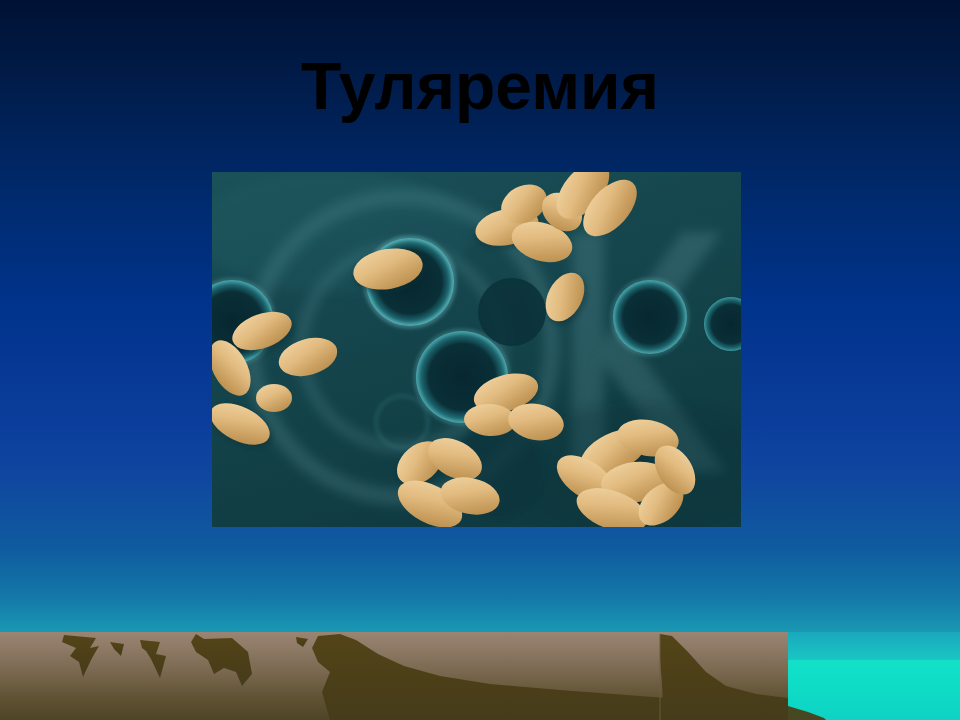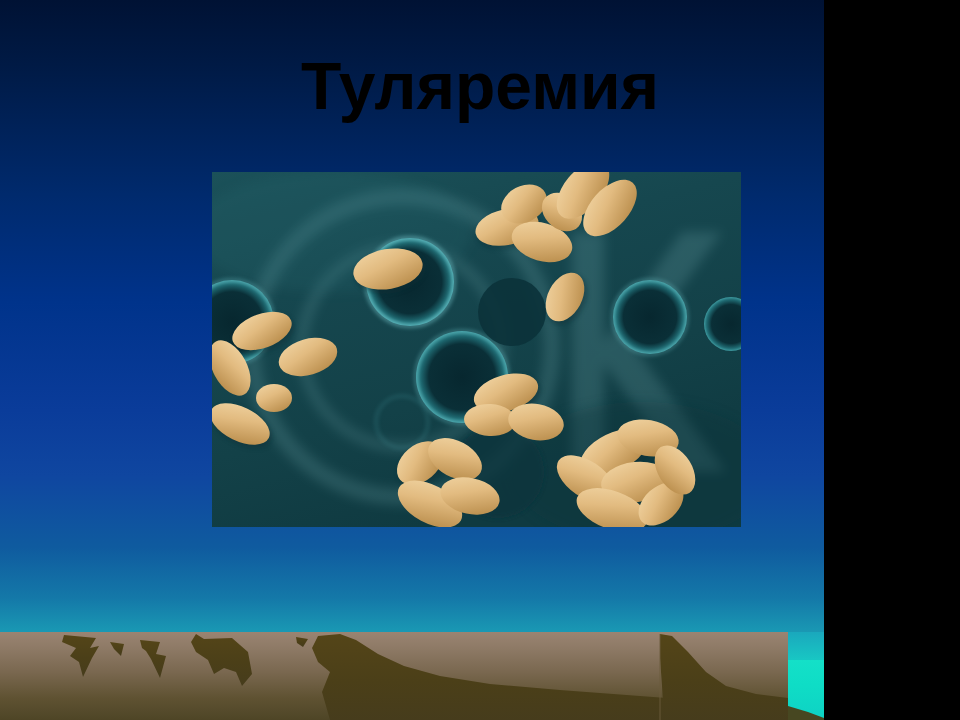--- a/index.html
+++ b/index.html
@@ -2,21 +2,21 @@
 <html><head>
 <meta charset="utf-8">
 <style>
   html, body {
     margin: 0;
     padding: 0;
     background: #000;
   }
   #slide {
     position: relative;
-    width: 824px;
+    width: 960px;
     height: 720px;
     overflow: hidden;
     font-family: "Liberation Sans", sans-serif;
   }
   
   .bg-sky {
     position: absolute;
     left: 0; top: 0;
     width: 960px; height: 720px;
     background: linear-gradient(180deg,

